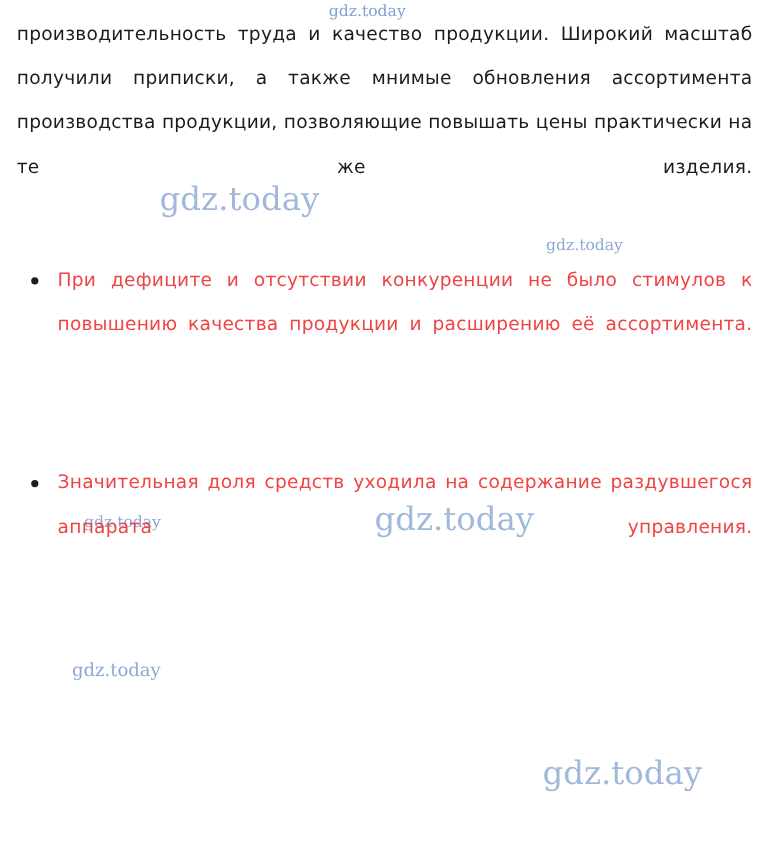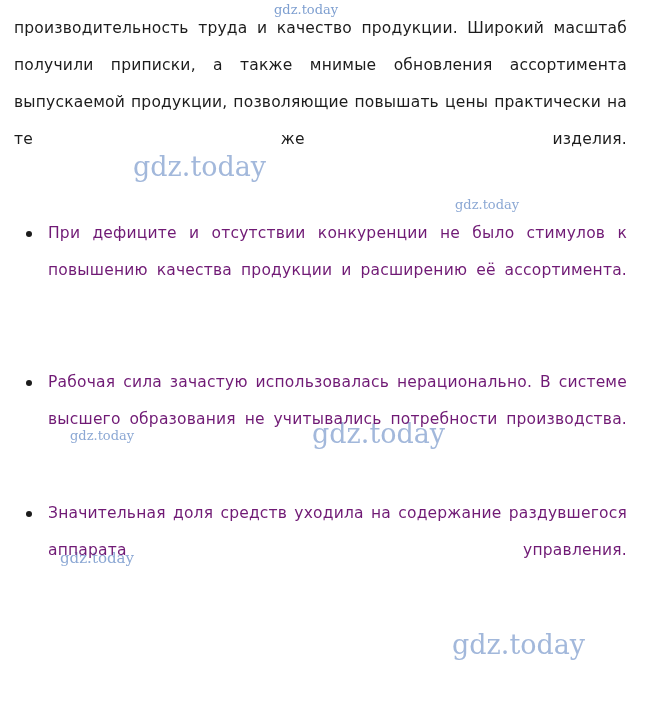--- a/index.html
+++ b/index.html
@@ -43,21 +43,21 @@
     padding: 0;
   }
   .bullet-item {
     position: relative;
     padding-left: 34px;
     font-size: 15.5px;
     line-height: 37px;
     text-align: justify;
     text-justify: inter-word;
     letter-spacing: 0.2px;
-    color: #701a75;
+    color: #ef4444;
   }
   .bullet-item::before {
     content: "";
     position: absolute;
     left: 12px;
     top: 16px;
     width: 6px;
     height: 6px;
     background: #1c1c1c;
     border-radius: 50%;
@@ -132,32 +132,29 @@
 <div class="page">
 
   <div class="wm wm-top">gdz.today</div>
   <div class="wm wm-big1">gdz.today</div>
   <div class="wm wm-sm1">gdz.today</div>
   <div class="wm wm-sm2">gdz.today</div>
   <div class="wm wm-big2">gdz.today</div>
   <div class="wm wm-sm3">gdz.today</div>
   <div class="wm wm-big3">gdz.today</div>
 
-  <p class="para last-line-left">производительность труда и качество продукции. Широкий масштаб получили приписки, а также мнимые обновления ассортимента выпускаемой продукции, позволяющие повышать цены практически на те же изделия.</p>
+  <p class="para last-line-left">производительность труда и качество продукции. Широкий масштаб получили приписки, а также мнимые обновления ассортимента производства продукции, позволяющие повышать цены практически на те же изделия.</p>
 
   <div class="gap-md"></div>
 
   <ul class="bullet-list">
     <li class="bullet-item">
       <span class="txt">При дефиците и отсутствии конкуренции не было стимулов к повышению качества продукции и расширению её ассортимента.</span>
     </li>
     <div class="gap-lg"></div>
     <div class="gap-sm"></div>
-    <li class="bullet-item">
-      <span class="txt">Рабочая сила зачастую использовалась нерационально. В системе высшего образования не учитывались потребности производства.</span>
-    </li>
     <div class="gap-md"></div>
     <li class="bullet-item">
       <span class="txt">Значительная доля средств уходила на содержание раздувшегося аппарата управления.</span>
     </li>
   </ul>
 
 </div>
 
 </body></html>

